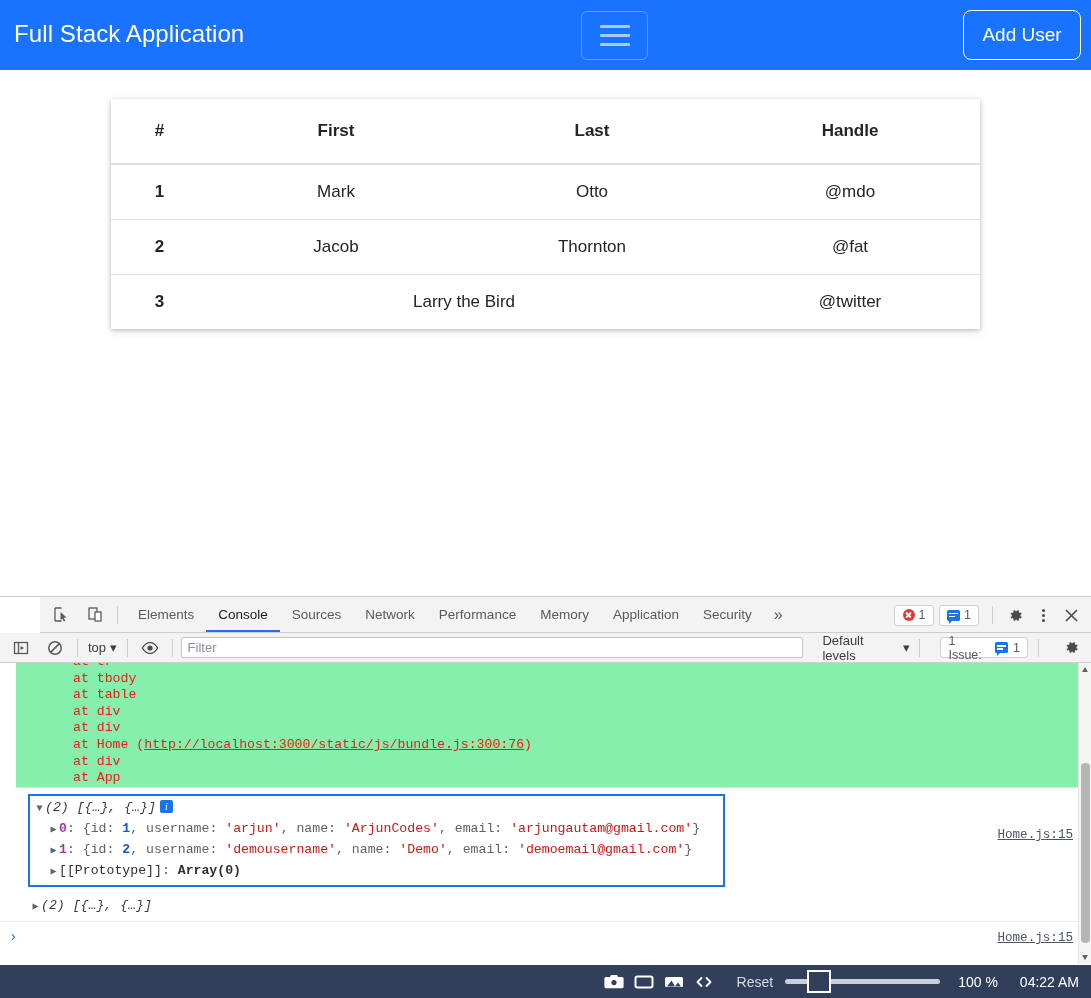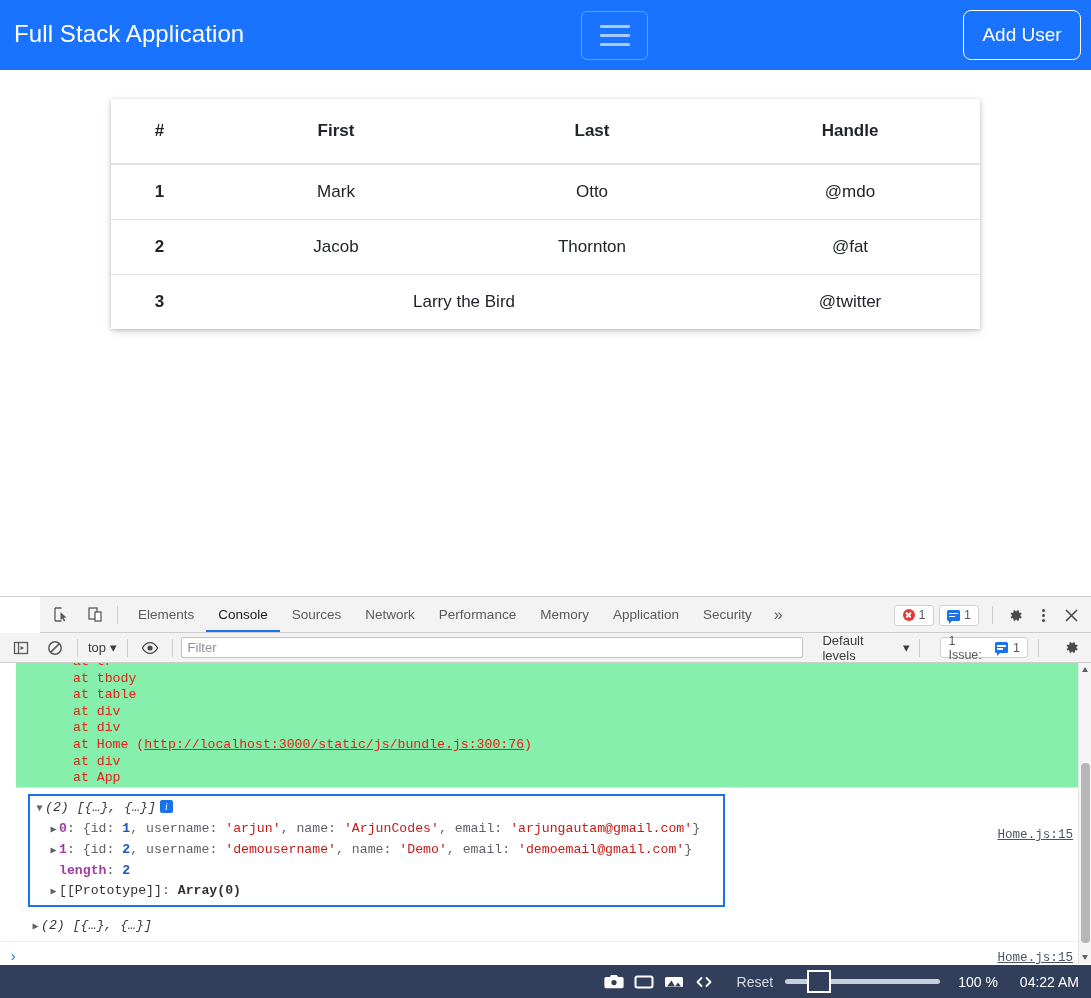--- a/index.html
+++ b/index.html
@@ -524,21 +524,20 @@
 
     <div class="log-row" style="border-bottom:none;padding-top:6px;">
       <span class="src-link" style="top:8px;">Home.js:15</span>
       <div id="selected-log">
         <div class="obj-line"><span class="arrow">▼</span><span class="ital">(2) [{…}, {…}]</span><span class="info-i">i</span></div>
 
         <div class="obj-line" style="padding-left:18px;"><span class="arrow">▶</span><span class="idx">0</span><span class="key">: {</span><span class="key">id</span><span class="key">: </span><span class="num">1</span><span class="key">, username</span><span class="key">: </span><span class="str">'arjun'</span><span class="key">, name</span><span class="key">: </span><span class="str">'ArjunCodes'</span><span class="key">, email</span><span class="key">: </span><span class="str">'arjungautam@gmail.com'</span><span class="key">}</span></div>
 
         <div class="obj-line" style="padding-left:18px;"><span class="arrow">▶</span><span class="idx">1</span><span class="key">: {</span><span class="key">id</span><span class="key">: </span><span class="num">2</span><span class="key">, username</span><span class="key">: </span><span class="str">'demousername'</span><span class="key">, name</span><span class="key">: </span><span class="str">'Demo'</span><span class="key">, email</span><span class="key">: </span><span class="str">'demoemail@gmail.com'</span><span class="key">}</span></div>
 
-        <div class="obj-line" style="padding-left:18px;"><span class="arrow"></span><span class="idx">length</span><span class="key">: </span><span class="num">2</span></div>
 
         <div class="obj-line" style="padding-left:18px;"><span class="arrow">▶</span><span class="proto">[[Prototype]]</span><span class="key">: </span><span class="proto" style="font-weight:bold">Array(0)</span></div>
       </div>
     </div>
 
     <div class="log-row" style="margin-top:5px;padding-left:30px;">
       <span class="arrow">▶</span><span class="ital">(2) [{…}, {…}]</span>
       <span class="src-link">Home.js:15</span>
     </div>
 

